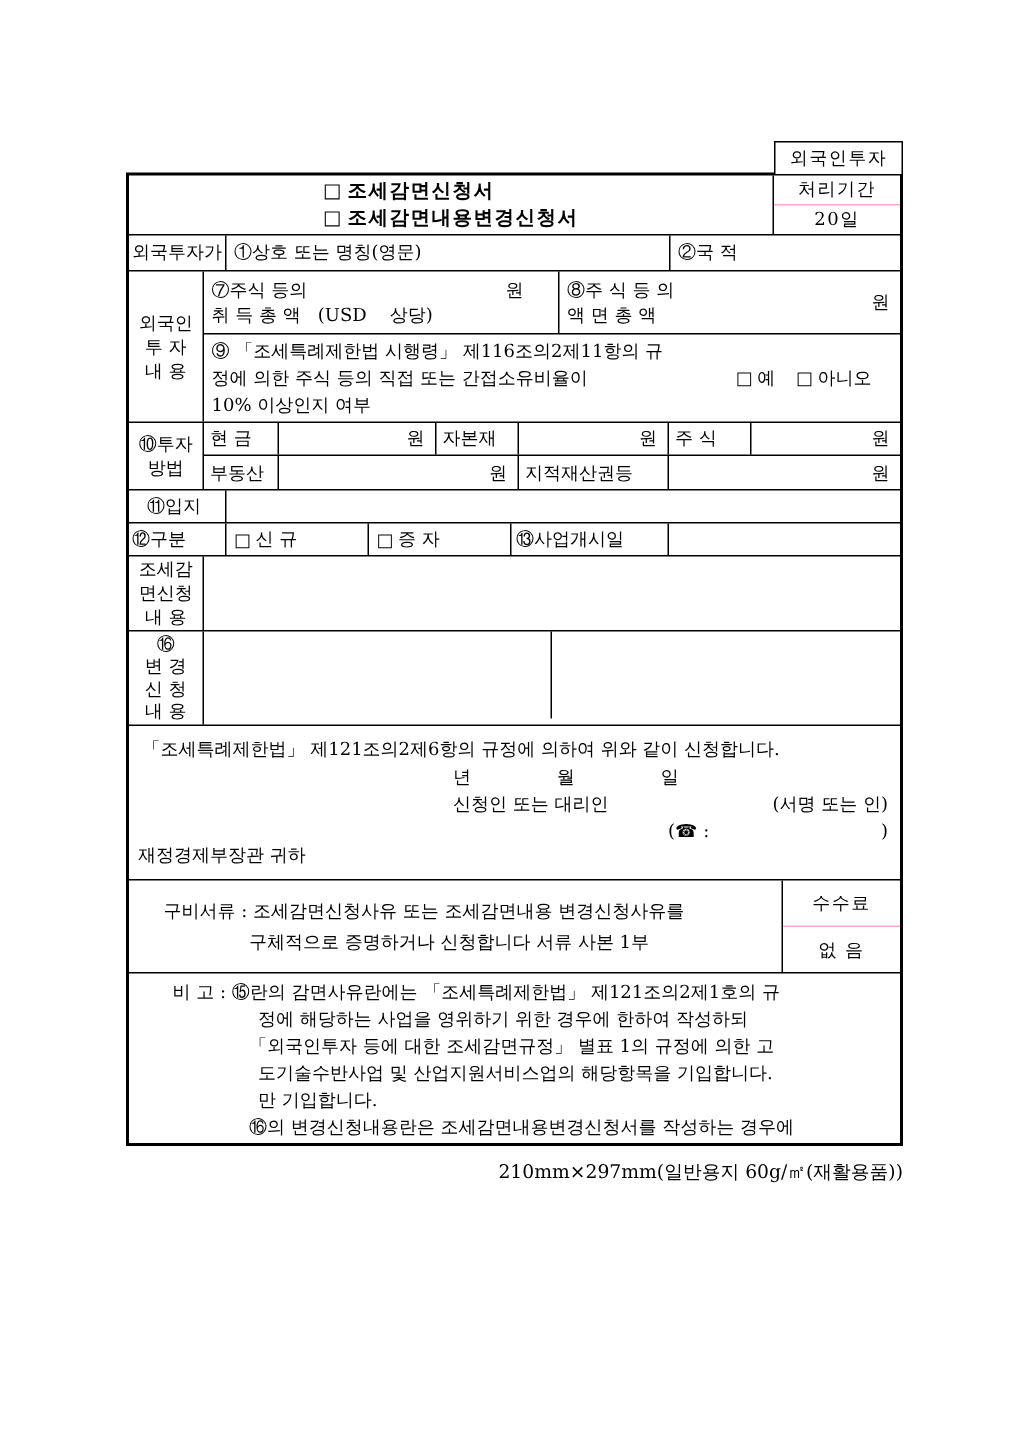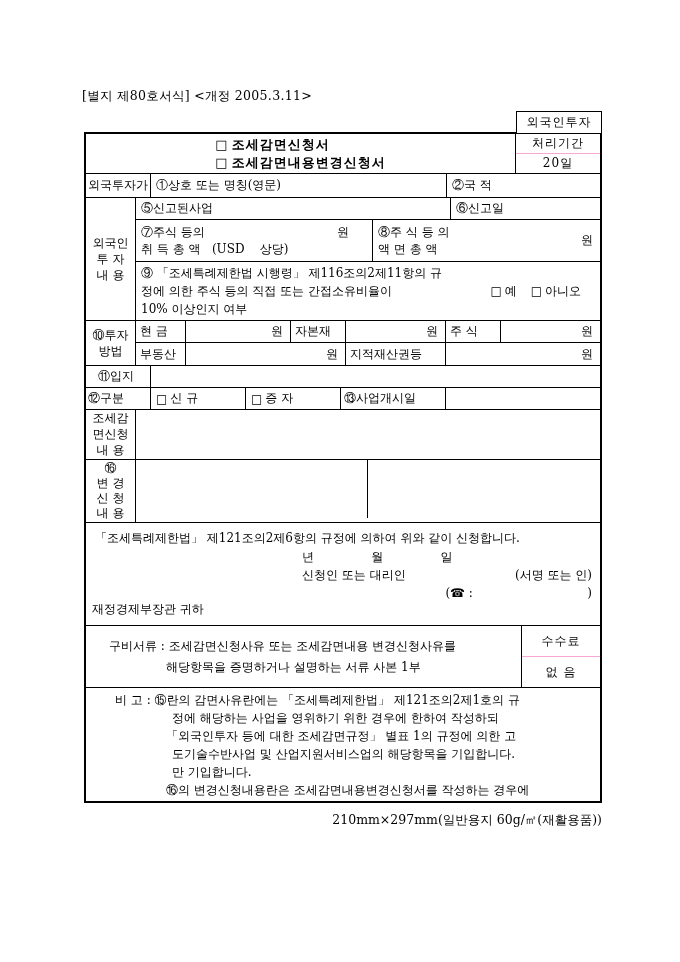--- a/index.html
+++ b/index.html
@@ -48,21 +48,20 @@
   .title-main { display: flex; align-items: center; justify-content: center; }
   .title-lines { text-align: left; line-height: 18px; font-size: 13px; letter-spacing: 1px; font-weight: bold; }
   .small { font-size: 11.5px; }
   .paper-spec { width: 518px; margin-left: 2px; text-align: right; margin-top: 9px; font-size: 12.5px; }
 </style>
 </head>
 <body>
 
 <div class="sheet">
 
-  <div class="form-ref">[별지 제80호서식] &lt;개정 2005.3.11&gt;</div>
 
   <div class="table-wrap">
 
     <div class="corner-box">외국인투자</div>
 
     <div class="form-table">
 
       <div class="row" style="height:40px">
         <div class="cell grow title-main">
           <div class="title-lines">
@@ -91,28 +90,20 @@
       </div>
 
 
       <div class="section">
         <div class="side-label">
           <div>외국인</div>
           <div>투 자</div>
           <div>내 용</div>
         </div>
         <div class="section-body">
-          <div class="row" style="height:22px">
-            <div class="cell" style="flex-basis:315px">
-              <span>⑤신고된사업</span>
-            </div>
-            <div class="cell grow">
-              <span>⑥신고일</span>
-            </div>
-          </div>
           <div class="row" style="height:42px">
             <div class="cell col stretch" style="flex-basis:237px; justify-content:center">
               <div class="sb">
                 <span>⑦주식 등의</span>
                 <span class="unit" style="padding-right:18px">원</span>
               </div>
               <div class="pre">취 득 총 액   (USD    상당)</div>
             </div>
             <div class="cell grow sb">
               <div>
@@ -234,21 +225,21 @@
             <span style="margin-left:auto; padding-right:8px">(서명 또는 인)</span>
           </div>
           <div class="pre" style="text-align:right; padding-right:8px">(☎ :                              )</div>
           <div style="padding-left:6px">재정경제부장관 귀하</div>
         </div>
       </div>
 
       <div class="row" style="height:62px">
         <div class="cell grow col stretch" style="justify-content:center; gap:4px">
           <div style="padding-left:18px">구비서류 : 조세감면신청사유 또는 조세감면내용 변경신청사유를</div>
-          <div style="padding-left:75px">해당항목을 증명하거나 설명하는 서류 사본 1부</div>
+          <div style="padding-left:75px">구체적으로 증명하거나 신청합니다 서류 사본 1부</div>
         </div>
         <div class="cell vcol" style="flex-basis:78px; padding:0">
           <div class="mini first">수수료</div>
           <div class="mini">없 음</div>
         </div>
       </div>
 
       <div class="row" style="height:113px">
         <div class="cell grow col stretch" style="justify-content:center; line-height:18px">
           <div style="padding-left:24px">비 고 : ⑮란의 감면사유란에는 「조세특례제한법」 제121조의2제1호의 규</div>

